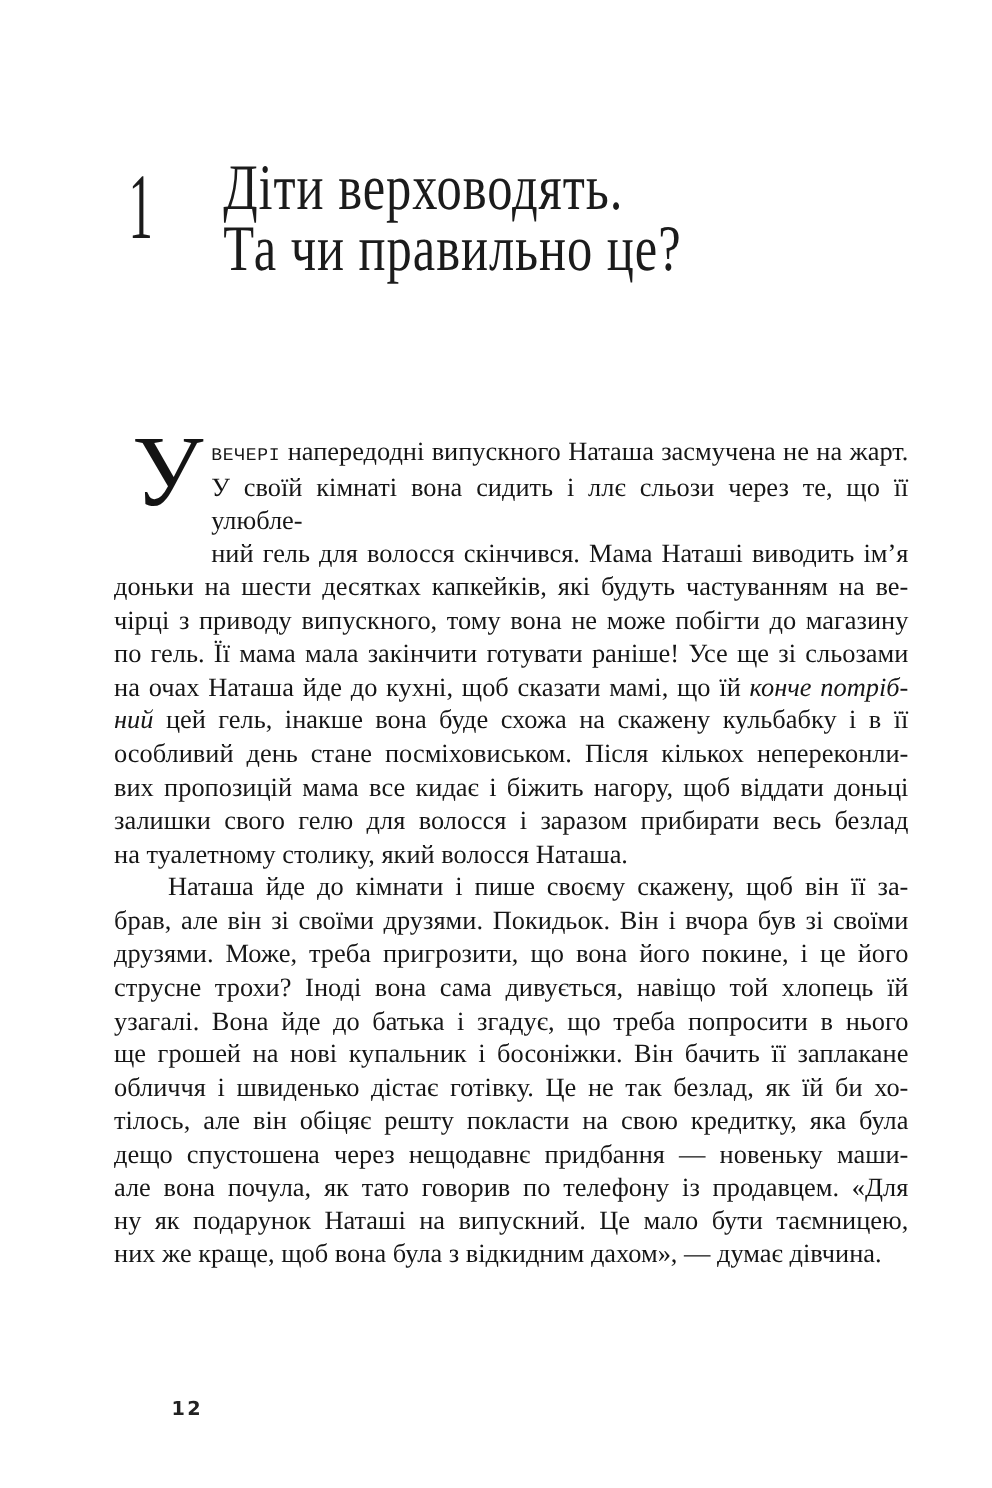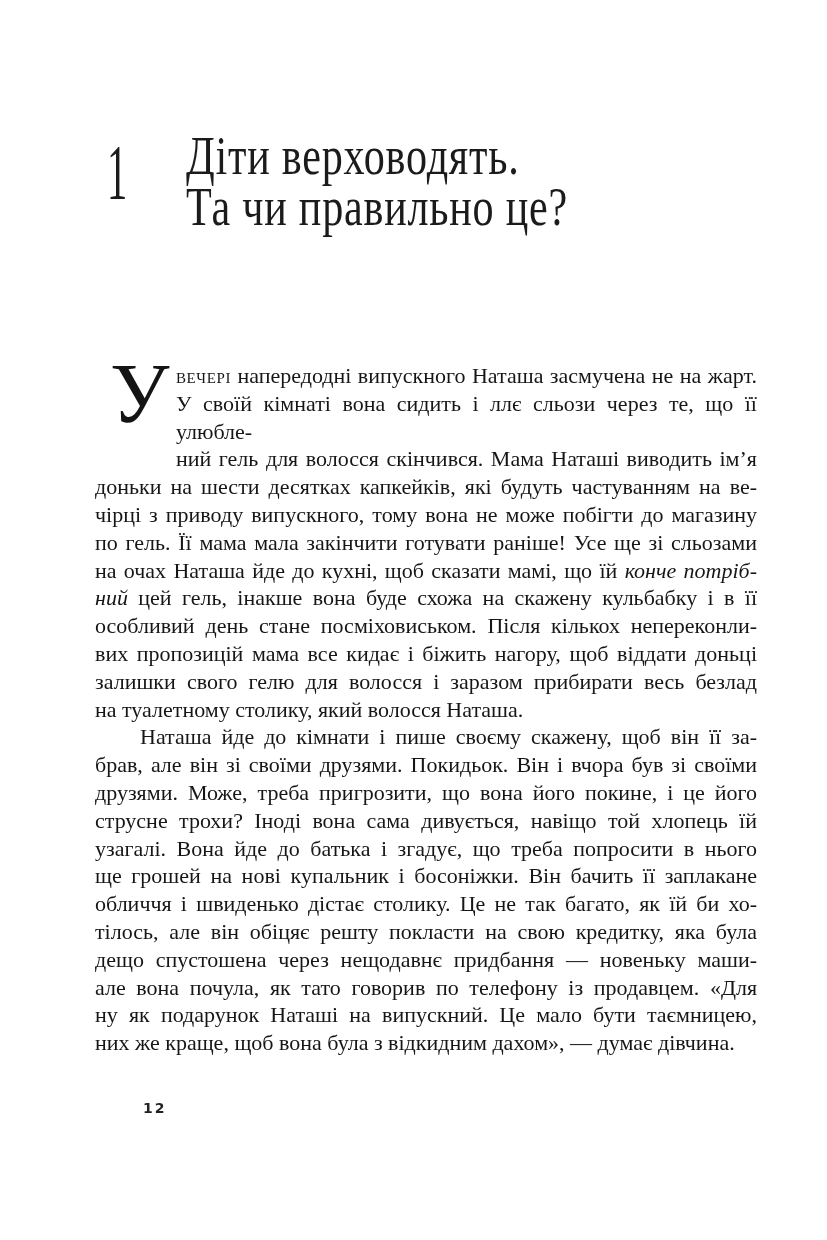--- a/index.html
+++ b/index.html
@@ -46,36 +46,36 @@
   .para { margin: 0; }
   .line {
     font-size: 22px;
     line-height: 27.8px;
     text-align: justify;
     text-align-last: justify;
   }
   .line.para-end { text-align-last: left; }
   .line.dc-indent { padding-left: 81px; }
   .line.first-indent { text-indent: 45px; }
-  .seg-smallcaps { font-variant: small-caps; letter-spacing: 0.6px; }
+  .seg-smallcaps { font-variant: small-caps; letter-spacing: 0.6px; font-family: Liberation Mono, monospace; }
   .seg-italic { font-style: italic; }
   .drop-cap {
     position: absolute;
     left: 15px;
     top: -10px;
     font-size: 84px;
     line-height: 84px;
     color: #141414;
   }
   .page-num {
     position: absolute;
     left: 143px;
-    top: 1100px;
+    top: 1164px;
     font-family: "DejaVu Sans", sans-serif;
-    font-size: 14px;
+    font-size: 16px;
     font-weight: 700;
     letter-spacing: 2px;
     color: #222222;
   }
 </style>
 </head>
 <body>
 
 <div class="page">
   <div class="chapter-num">1</div>
@@ -102,21 +102,21 @@
         <div class="line"><span class="seg-normal">залишки свого гелю для волосся і заразом прибирати весь безлад</span></div>
         <div class="line para-end"><span class="seg-normal">на туалетному столику, який волосся Наташа.</span></div>
       </div>
       <div class="para">
         <div class="line first-indent"><span class="seg-normal">Наташа йде до кімнати і пише своєму скажену, щоб він її за-</span></div>
         <div class="line"><span class="seg-normal">брав, але він зі своїми друзями. Покидьок. Він і вчора був зі своїми</span></div>
         <div class="line"><span class="seg-normal">друзями. Може, треба пригрозити, що вона його покине, і це його</span></div>
         <div class="line"><span class="seg-normal">струсне трохи? Іноді вона сама дивується, навіщо той хлопець їй</span></div>
         <div class="line"><span class="seg-normal">узагалі. Вона йде до батька і згадує, що треба попросити в нього</span></div>
         <div class="line"><span class="seg-normal">ще грошей на нові купальник і босоніжки. Він бачить її заплакане</span></div>
-        <div class="line"><span class="seg-normal">обличчя і швиденько дістає столику. Це не так багато, як їй би хо-</span></div>
+        <div class="line"><span class="seg-normal">обличчя і швиденько дістає готівку. Це не так безлад, як їй би хо-</span></div>
         <div class="line"><span class="seg-normal">тілось, але він обіцяє решту покласти на свою кредитку, яка була</span></div>
         <div class="line"><span class="seg-normal">дещо спустошена через нещодавнє придбання — новеньку маши-</span></div>
         <div class="line"><span class="seg-normal">але вона почула, як тато говорив по телефону із продавцем. «Для</span></div>
         <div class="line"><span class="seg-normal">ну як подарунок Наташі на випускний. Це мало бути таємницею,</span></div>
         <div class="line para-end"><span class="seg-normal">них же краще, щоб вона була з відкидним дахом», — думає дівчина.</span></div>
       </div>
     </div>
 
   <div class="page-num">12</div>
 </div>

